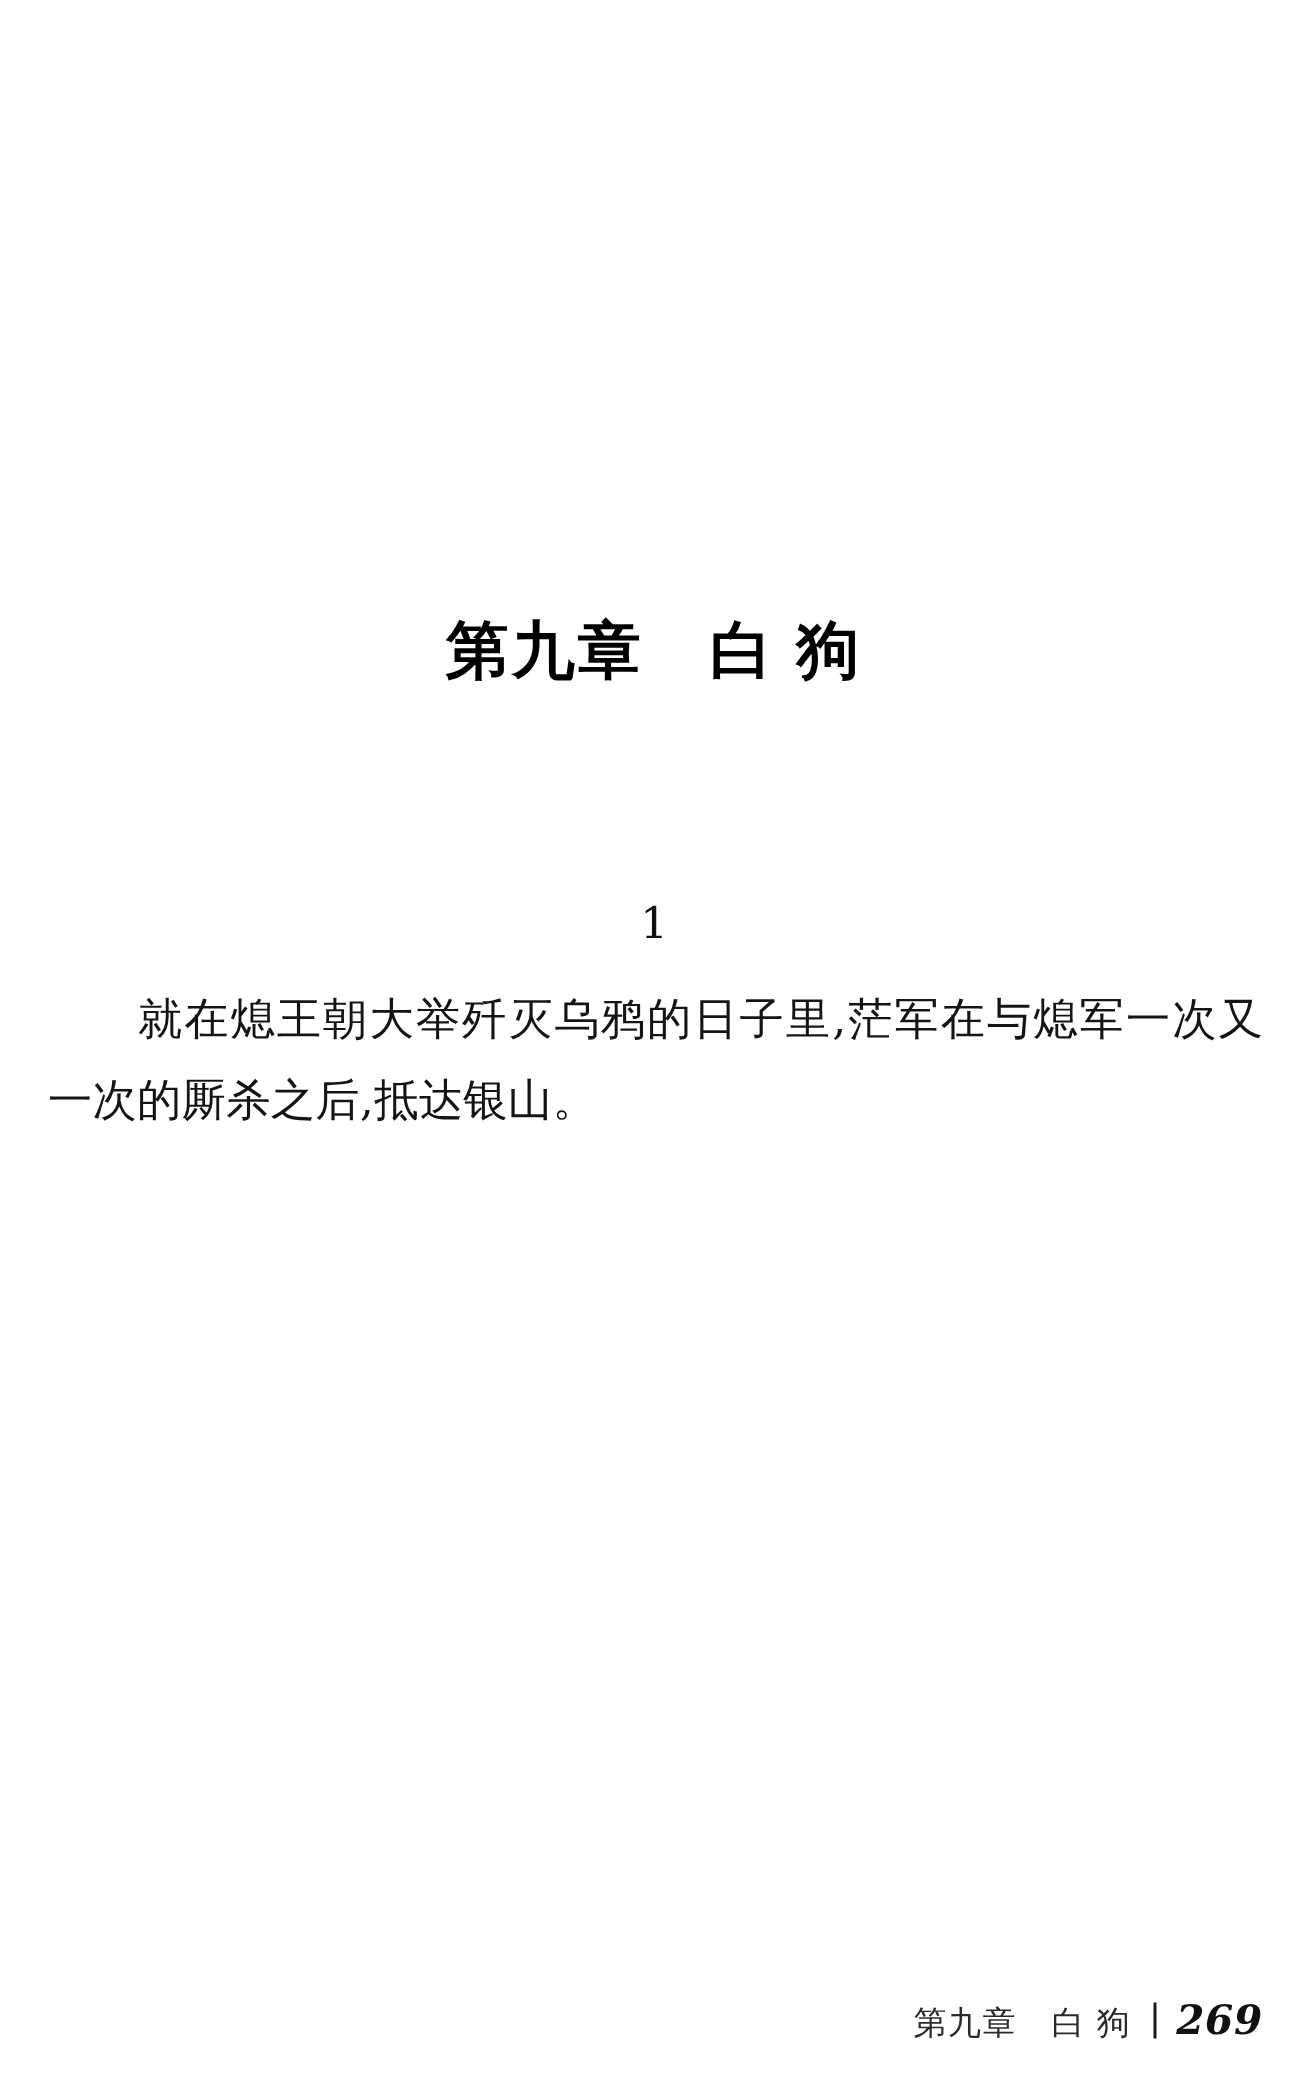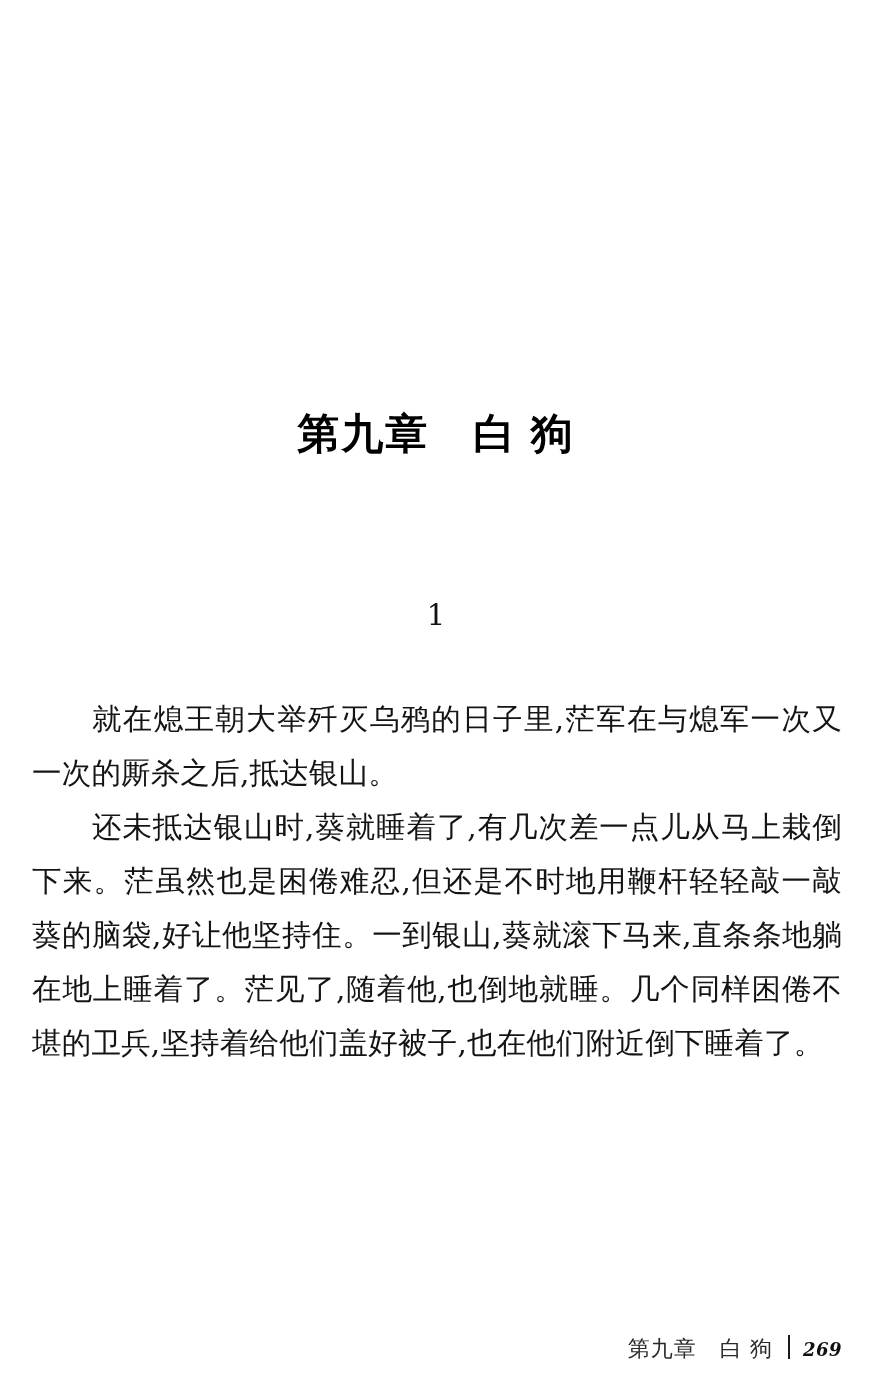--- a/index.html
+++ b/index.html
@@ -46,21 +46,21 @@
     text-align: center;
     font-family: "DejaVu Serif", "Liberation Serif", serif;
     font-size: 29px;
     line-height: 38px;
     color: #111111;
   }
 
   
   .body-text {
     position: absolute;
-    top: 692px;
+    top: 652px;
     left: 32px;
     width: 810px;
   }
   .para {
     font-family: "DejaVu Serif", "Liberation Serif", serif;
     font-size: 29.5px;
     line-height: 54px;
     color: #141414;
     text-align: justify;
     text-justify: inter-character;
@@ -94,38 +94,37 @@
     height: 24px;
     background: #1a1a1a;
     margin: 0 13px 0 15px;
     position: relative;
     top: 3px;
   }
   .footer-page {
     font-family: "DejaVu Serif", "Liberation Serif", serif;
     font-style: italic;
     font-weight: 700;
-    font-size: 18px;
+    font-size: 27px;
     line-height: 30px;
     color: #111111;
     letter-spacing: 0.5px;
   }
 </style>
 </head>
 <body>
 
 <div class="page">
 
   <h1 class="chapter-title">第九章　白 狗</h1>
 
   <div class="section-number">1</div>
 
   <div class="body-text">
     <p class="para">就在熄王朝大举歼灭乌鸦的日子里,茫军在与熄军一次又一次的厮杀之后,抵达银山。</p>
-    <p class="para">还未抵达银山时,葵就睡着了,有几次差一点儿从马上栽倒下来。茫虽然也是困倦难忍,但还是不时地用鞭杆轻轻敲一敲葵的脑袋,好让他坚持住。一到银山,葵就滚下马来,直条条地躺在地上睡着了。茫见了,随着他,也倒地就睡。几个同样困倦不堪的卫兵,坚持着给他们盖好被子,也在他们附近倒下睡着了。</p>
   </div>
 
   <div class="footer">
     <span class="footer-chapter">第九章　白 狗</span>
     <span class="footer-sep"></span>
     <span class="footer-page">269</span>
   </div>
 
 </div>
 

